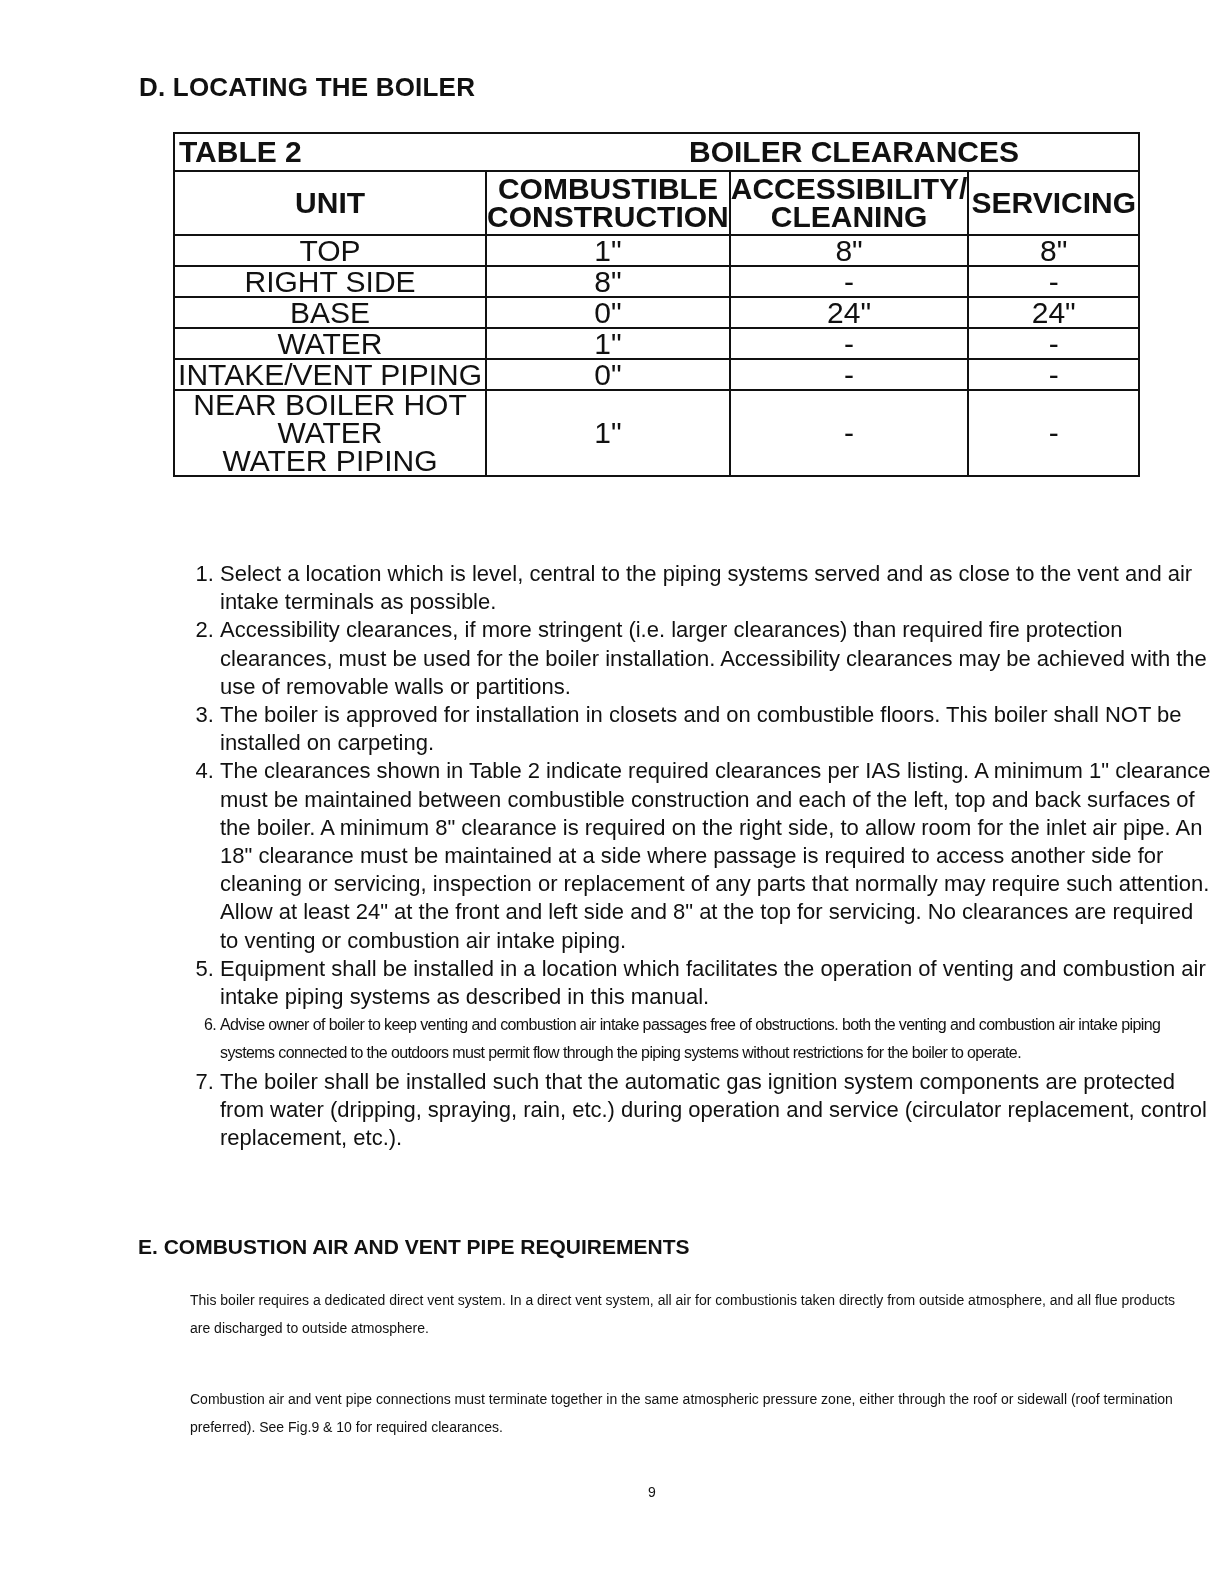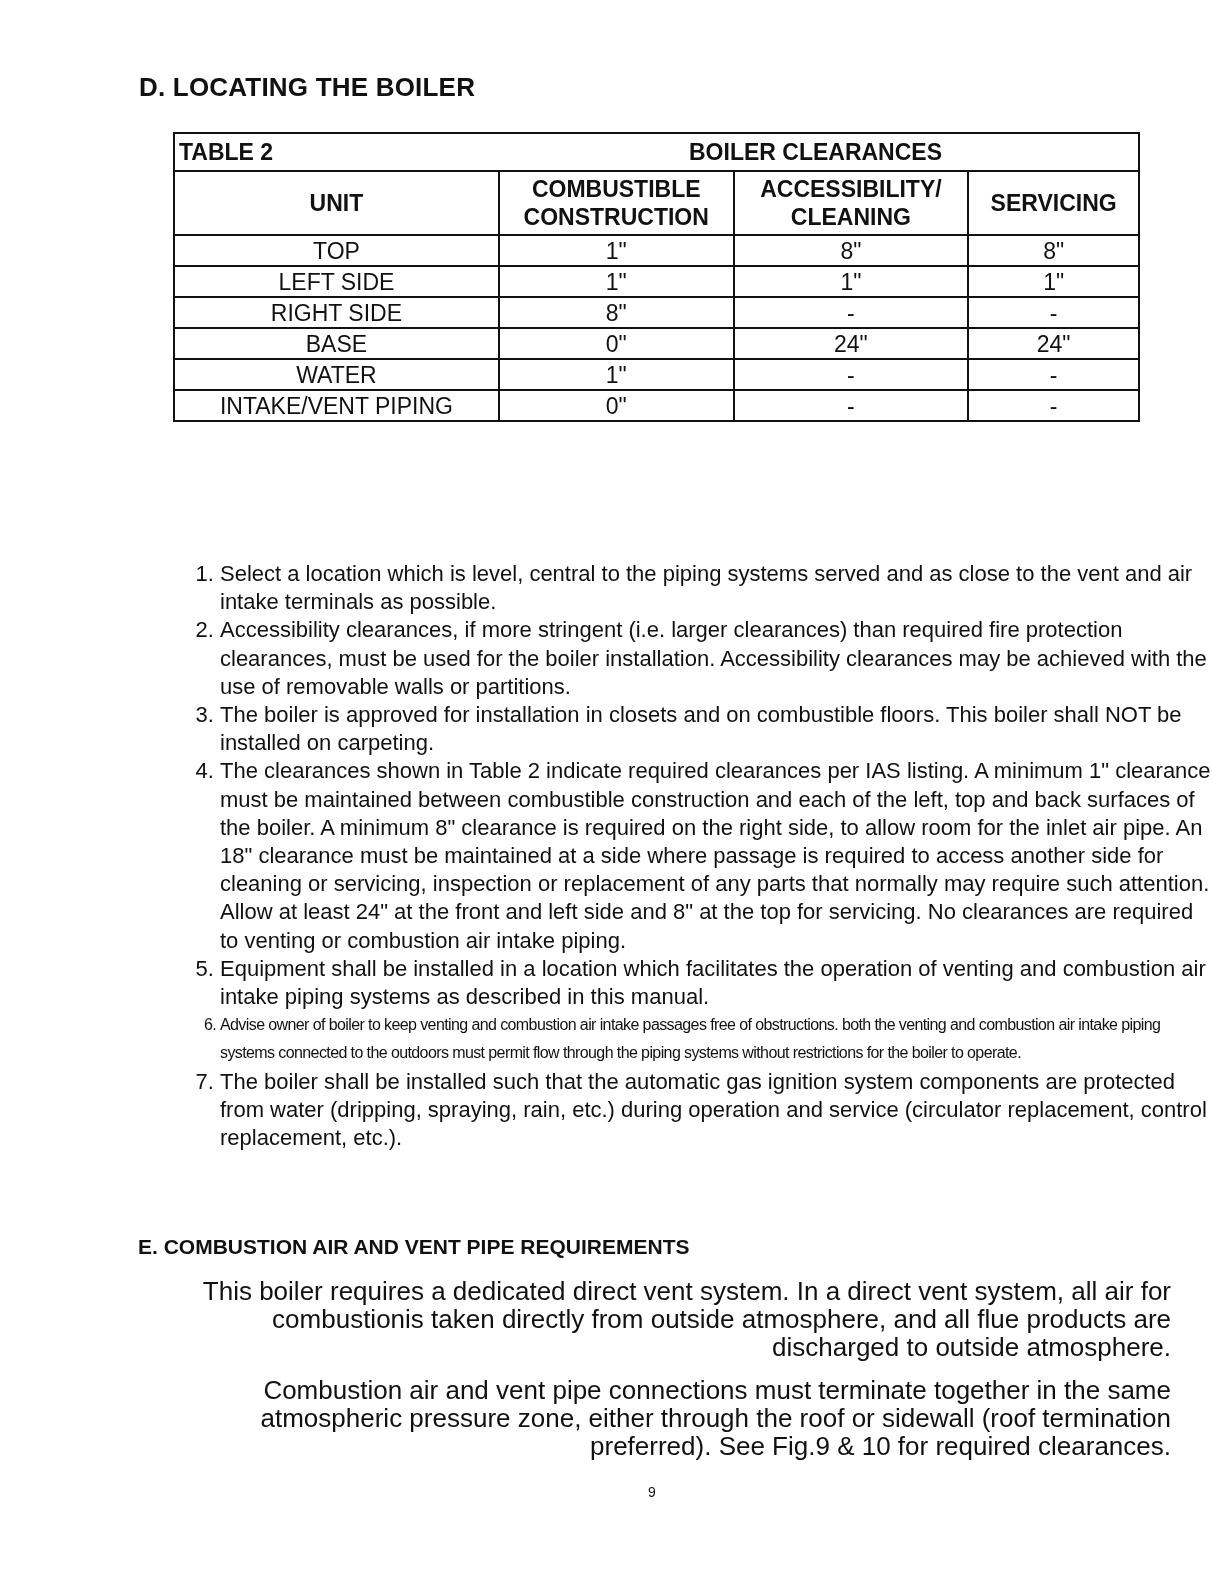--- a/index.html
+++ b/index.html
@@ -6,21 +6,21 @@
     body {
       width: 1212px; height: 1574px; position: relative; overflow: hidden;
       font-family: "Liberation Sans", sans-serif; color: #111;
     }
     .h-main {
       position: absolute; left: 139px; top: 72px; margin: 0;
       font-size: 26px; font-weight: bold; letter-spacing: 0.2px; text-align: right;
     }
     table.clear {
       position: absolute; left: 173px; top: 132px; width: 967px;
-      border-collapse: collapse; font-size: 23px;
+      border-collapse: collapse; font-size: 30px;
     }
     table.clear td, table.clear th {
       border: 2px solid #111; text-align: center; padding: 0; line-height: 28px;
     }
     table.clear th { font-weight: bold; }
     .tbl-title-row th { height: 36px; text-align: left; position: relative; }
     .tbl-label { position: absolute; left: 4px; top: 4px; }
     .tbl-caption { position: absolute; left: 514px; top: 4px; }
     .hdr-row th { height: 62px; border-top-width: 3px; }
     .data-row td { height: 29px; }
@@ -28,21 +28,21 @@
     ol.notes {
       position: absolute; left: 180px; top: 560px; width: 995px;
       margin: 0; padding: 0 0 0 40px; font-size: 22px; line-height: 28.2px;
     }
     ol.notes li { padding-left: 0; }
     ol.notes li.cond { font-size: 16px; letter-spacing: -0.6px; }
     .h-sub {
       position: absolute; left: 138px; top: 1235px; margin: 0;
       font-size: 21px; font-weight: bold;
     }
-    .para { position: absolute; left: 177px; width: 990px; margin: 4px; font-size: 26px; line-height: 28.2px; text-align: right; }
+    .para { position: absolute; left: 177px; width: 990px; margin: 13px; font-size: 14px; line-height: 28.2px; }
     .p1 { top: 1273px; }
     .p2 { top: 1372px; }
     .page-num { position: absolute; left: 648px; top: 1484px; font-size: 14px; }
   </style>
 </head>
 <body>
 
 <h1 class="h-main">D. LOCATING THE BOILER</h1>
 
 <table class="clear">
@@ -65,26 +65,20 @@
     <th><span>ACCESSIBILITY/</span><br><span>CLEANING</span></th>
     <th><span>SERVICING</span></th>
   </tr>
   <tr class="data-row">
     <td>TOP</td>
     <td>1"</td>
     <td>8"</td>
     <td>8"</td>
   </tr>
   <tr class="data-row">
-    <td>LEFT SIDE</td>
-    <td>1"</td>
-    <td>1"</td>
-    <td>1"</td>
-  </tr>
-  <tr class="data-row">
     <td>RIGHT SIDE</td>
     <td>8"</td>
     <td>-</td>
     <td>-</td>
   </tr>
   <tr class="data-row">
     <td>BASE</td>
     <td>0"</td>
     <td>24"</td>
     <td>24"</td>
@@ -94,20 +88,26 @@
     <td>1"</td>
     <td>-</td>
     <td>-</td>
   </tr>
   <tr class="data-row">
     <td>INTAKE/VENT PIPING</td>
     <td>0"</td>
     <td>-</td>
     <td>-</td>
   </tr>
+  <tr class="data-row tall">
+    <td><span>NEAR BOILER HOT WATER</span><br><span>WATER PIPING</span></td>
+    <td>1"</td>
+    <td>-</td>
+    <td>-</td>
+  </tr>
 </tbody>
   </table>
 
 <ol class="notes">
   <li>Select a location which is level, central to the piping systems served and as close to the vent and air intake terminals as possible.</li>
   <li>Accessibility clearances, if more stringent (i.e. larger clearances) than required fire protection clearances, must be used for the boiler installation. Accessibility clearances may be achieved with the use of removable walls or partitions.</li>
   <li>The boiler is approved for installation in closets and on combustible floors. This boiler shall NOT be installed on carpeting.</li>
   <li>The clearances shown in Table 2 indicate required clearances per IAS listing. A minimum 1" clearance must be maintained between combustible construction and each of the left, top and back surfaces of the boiler. A minimum 8" clearance is required on the right side, to allow room for the inlet air pipe. An 18" clearance must be maintained at a side where passage is required to access another side for cleaning or servicing, inspection or replacement of any parts that normally may require such attention. Allow at least 24" at the front and left side and 8" at the top for servicing. No clearances are required to venting or combustion air intake piping.</li>
   <li>Equipment shall be installed in a location which facilitates the operation of venting and combustion air intake piping systems as described in this manual.</li>
   <li class="cond">Advise owner of boiler to keep venting and combustion air intake passages free of obstructions. both the venting and combustion air intake piping systems connected to the outdoors must permit flow through the piping systems without restrictions for the boiler to operate.</li>

